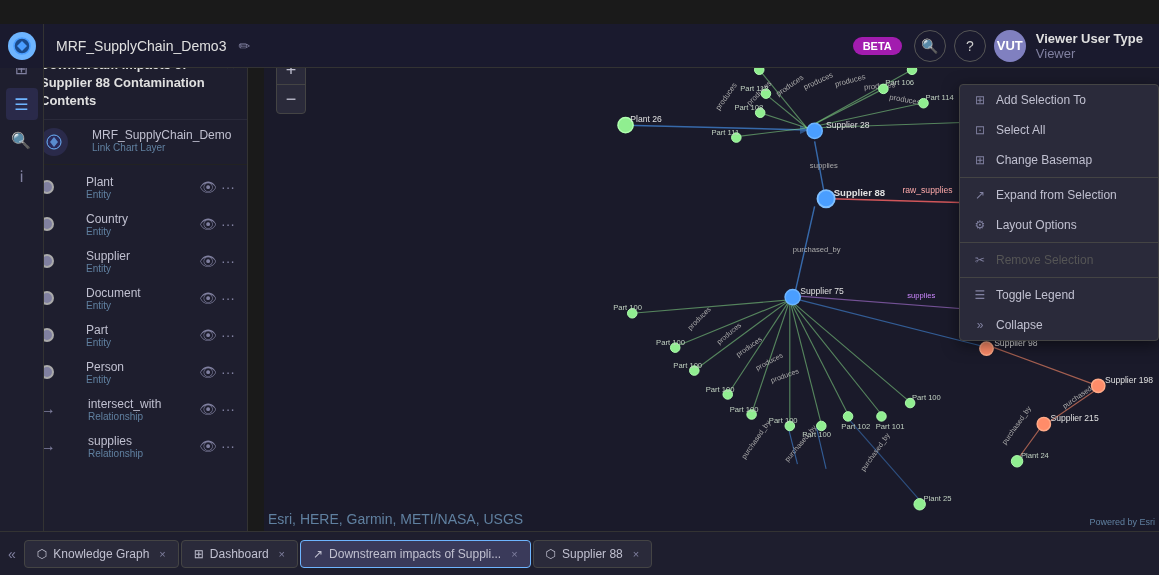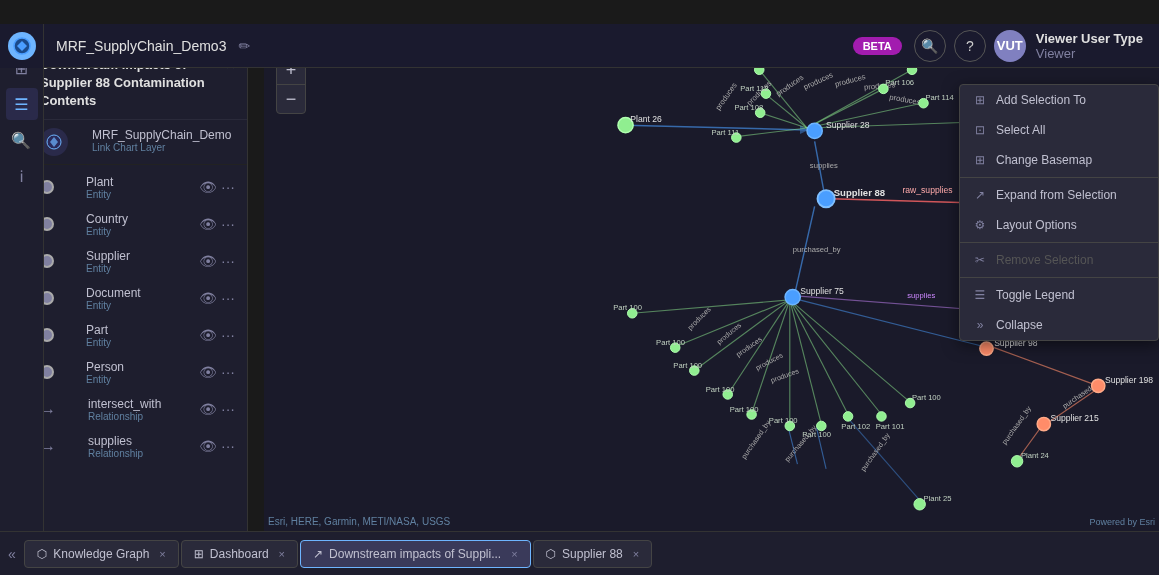--- a/index.html
+++ b/index.html
@@ -105,21 +105,21 @@
     .map-controls {
       position: absolute; top: 12px; left: 12px; z-index: 10;
       background: #2a2a3a; border: 1px solid #444; border-radius: 4px; overflow: hidden;
     }
     .map-ctrl-btn {
       width: 28px; height: 28px; display: flex; align-items: center; justify-content: center;
       color: #c0c0d0; font-size: 18px; cursor: pointer; border-bottom: 1px solid #444;
     }
     .map-ctrl-btn:last-child { border-bottom: none; }
     .map-attribution {
-      position: absolute; bottom: 4px; left: 4px; color: #6080a0; font-size: 10px;
+      position: absolute; bottom: 4px; left: 4px; color: #6080a0; font-size: 14px;
     }
     .map-powered {
       position: absolute; bottom: 4px; right: 4px; color: #6080a0; font-size: 9px;
     }
     
     
     .graph-svg { width: 100%; height: 100%; }
 
     
     .context-menu {

